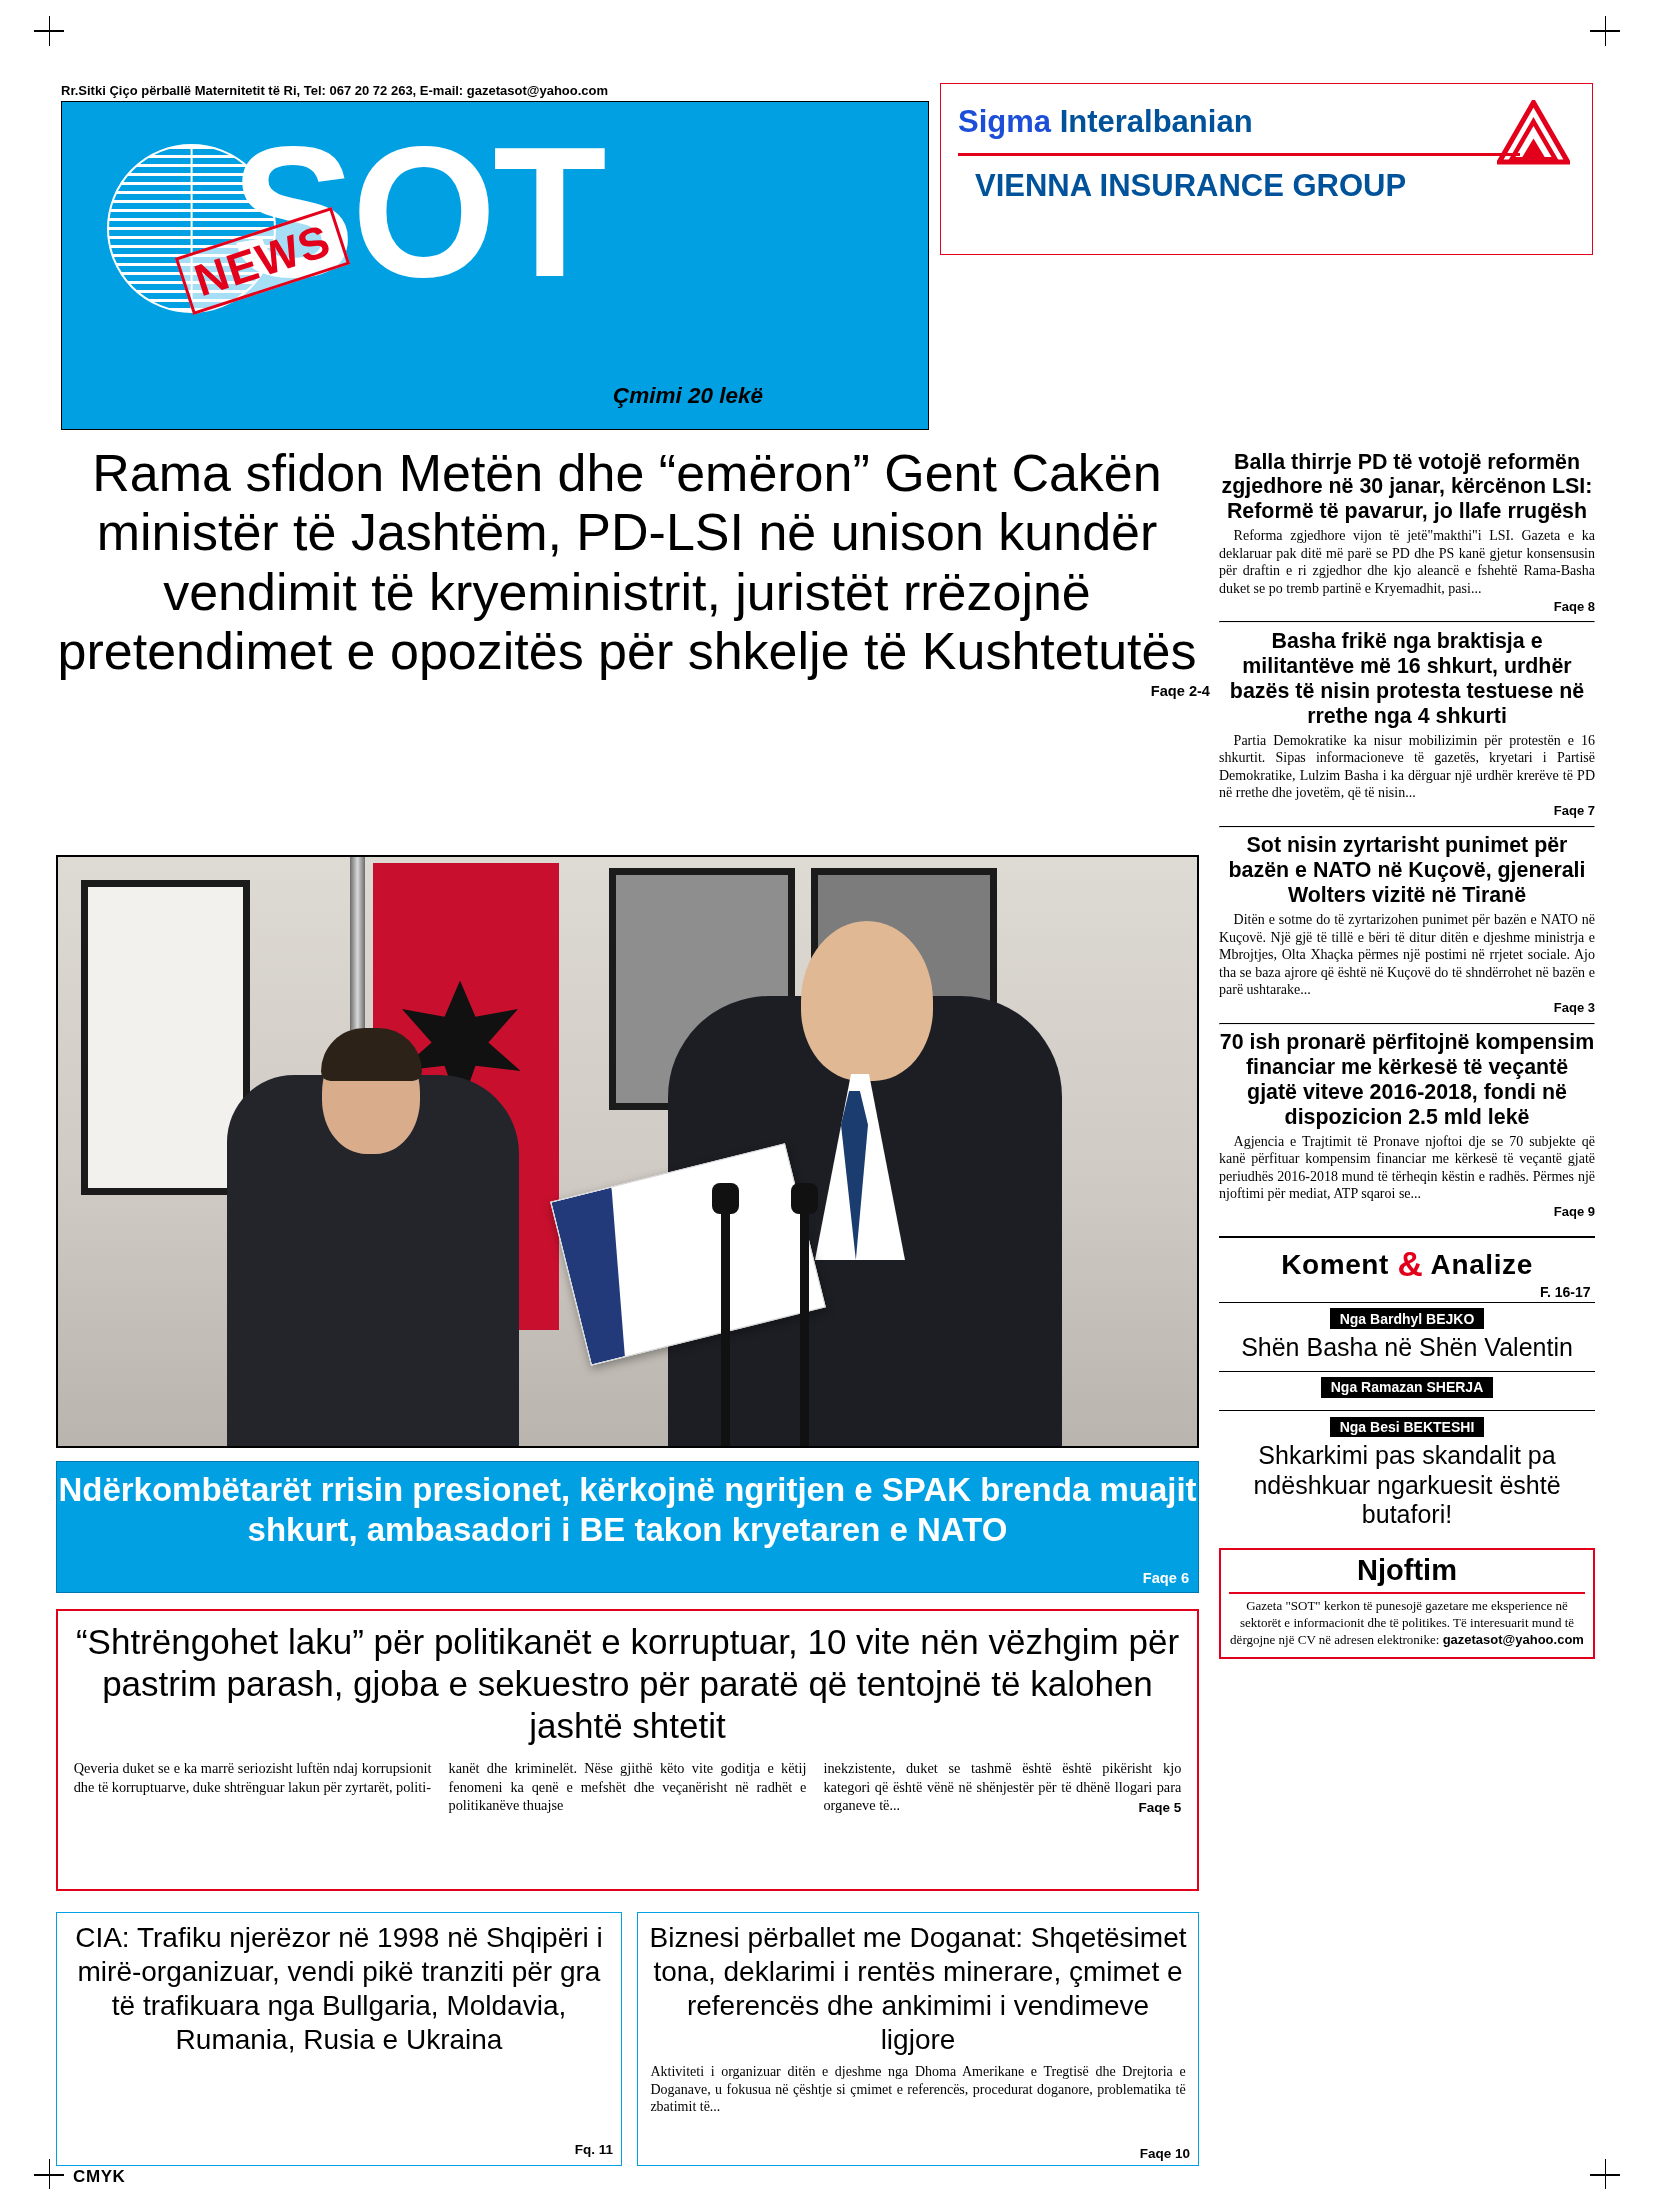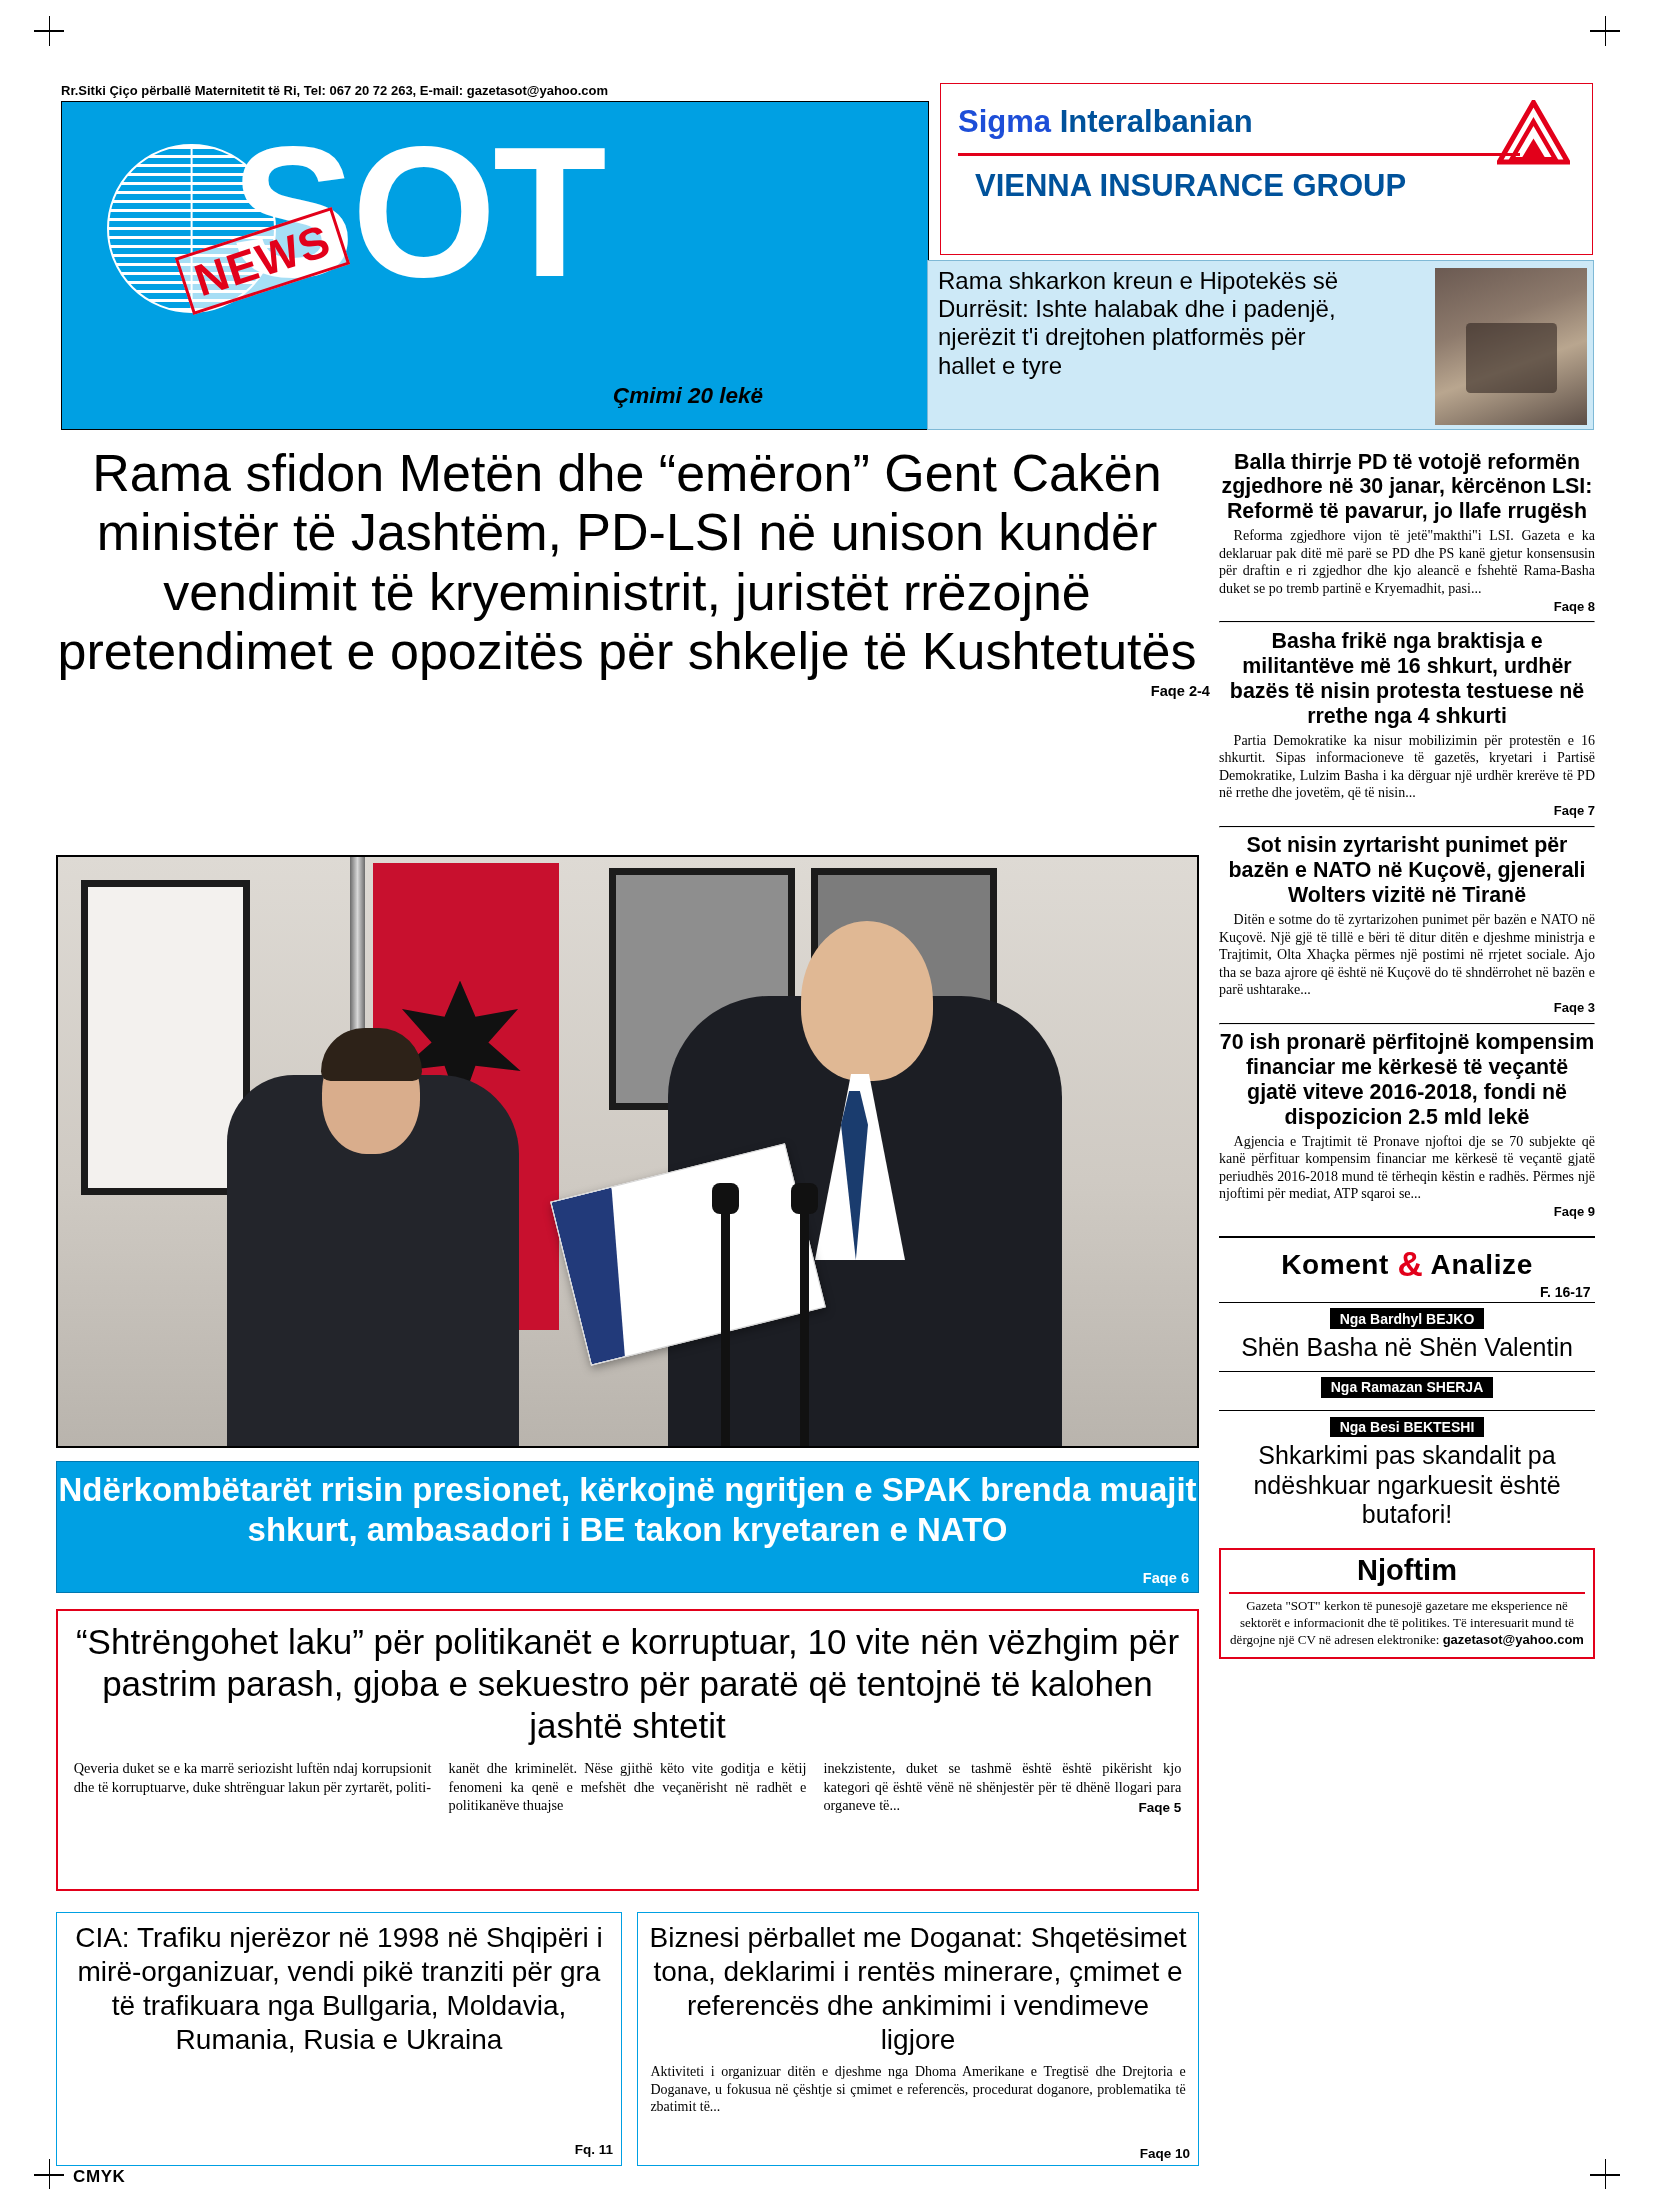--- a/index.html
+++ b/index.html
@@ -448,25 +448,20 @@
     <div class="sigma-line2">VIENNA INSURANCE GROUP</div>
     <div class="sigma-logo">
       <svg width="73" height="65" viewBox="0 0 130 115">
         <polygon points="65,4 126,110 4,110" fill="none" stroke="#e2001a" stroke-width="9"></polygon>
         <polygon points="65,38 104,105 26,105" fill="none" stroke="#e2001a" stroke-width="8"></polygon>
         <polygon points="65,68 86,103 44,103" fill="#e2001a"></polygon>
       </svg>
     </div>
   </div>
 
-  <div class="topnews">
-    <div class="txt">Rama shkarkon kreun e Hipotekës së Durrësit: Ishte halabak dhe i padenjë, njerëzit t'i drejtohen platformës për hallet e tyre</div>
-    <div class="pg">Faqe 9</div>
-    <div class="photo"></div>
-  </div>
 
   <div class="mainhead">
     <span>Rama sfidon Metën dhe “emëron” Gent Cakën ministër të Jashtëm, PD-LSI në unison kundër vendimit të kryeministrit, juristët rrëzojnë pretendimet e opozitës për shkelje të Kushtetutës</span>
     <span class="pg">Faqe 2-4</span>
   </div>
 
   <div class="mainphoto">
     <div class="mp-bg"></div>
     <div class="mp-frame mp-f1"></div>
     <div class="mp-frame mp-f2"></div>
@@ -524,21 +519,21 @@
 
     <div class="rc-item">
       <h3>Basha frikë nga braktisja e militantëve më 16 shkurt, urdhër bazës të nisin protesta testuese në rrethe nga 4 shkurti</h3>
       <p>Partia Demokratike ka nisur mobilizimin për protestën e 16 shkurtit. Sipas informacioneve të gazetës, kryetari i Partisë Demokratike, Lulzim Basha i ka dërguar një urdhër krerëve të PD në rrethe dhe jovetëm, që të nisin...</p>
       <span class="pg">Faqe 7</span>
     </div>
     <hr class="rc-divider">
 
     <div class="rc-item">
       <h3>Sot nisin zyrtarisht punimet për bazën e NATO në Kuçovë, gjenerali Wolters vizitë në Tiranë</h3>
-      <p>Ditën e sotme do të zyrtarizohen punimet për bazën e NATO në Kuçovë. Një gjë të tillë e bëri të ditur ditën e djeshme ministrja e Trajtimit, Olta Xhaçka përmes një postimi në rrjetet sociale. Ajo tha se baza ajrore që është në Kuçovë do të shndërrohet në bazën e parë ushtarake...</p>
+      <p>Ditën e sotme do të zyrtarizohen punimet për bazën e NATO në Kuçovë. Një gjë të tillë e bëri të ditur ditën e djeshme ministrja e Mbrojtjes, Olta Xhaçka përmes një postimi në rrjetet sociale. Ajo tha se baza ajrore që është në Kuçovë do të shndërrohet në bazën e parë ushtarake...</p>
       <span class="pg">Faqe 3</span>
     </div>
     <hr class="rc-divider">
 
     <div class="rc-item">
       <h3>70 ish pronarë përfitojnë kompensim financiar me kërkesë të veçantë gjatë viteve 2016-2018, fondi në dispozicion 2.5 mld lekë</h3>
       <p>Agjencia e Trajtimit të Pronave njoftoi dje se 70 subjekte që kanë përfituar kompensim financiar me kërkesë të veçantë gjatë periudhës 2016-2018 mund të tërheqin këstin e radhës. Përmes një njoftimi për mediat, ATP sqaroi se...</p>
       <span class="pg">Faqe 9</span>
     </div>
 

